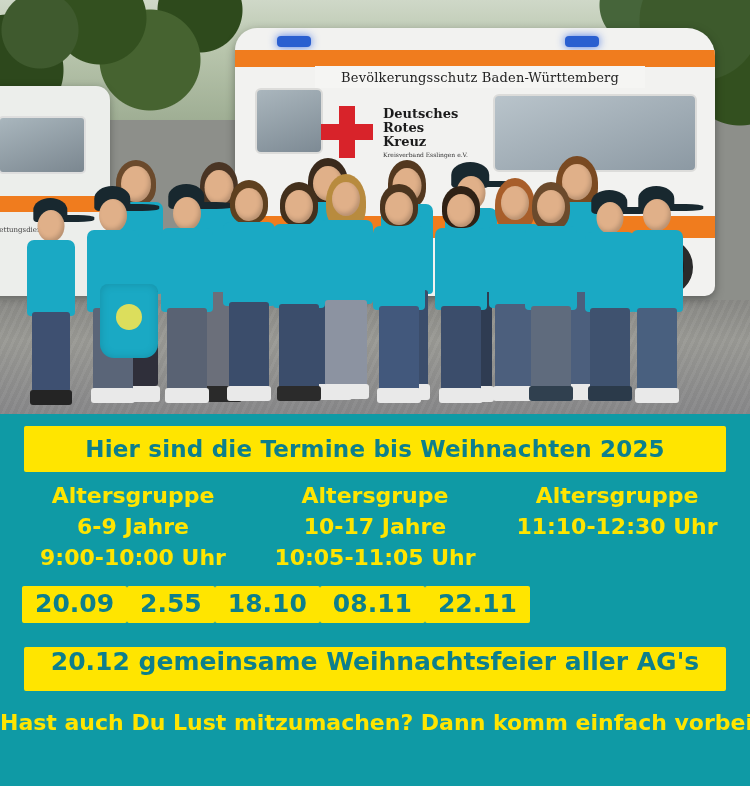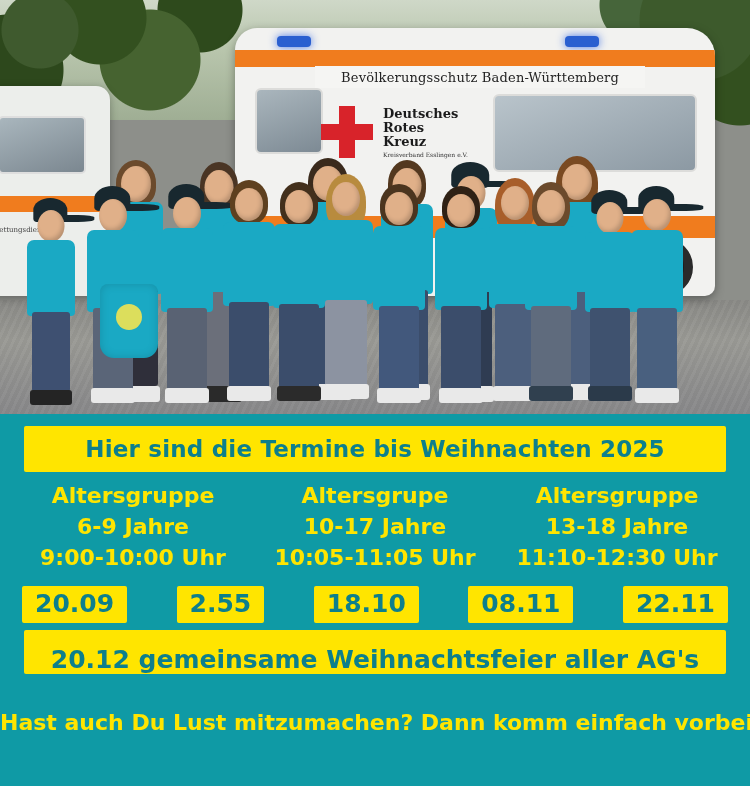--- a/index.html
+++ b/index.html
@@ -274,37 +274,36 @@
     line-height: 31px;
     font-weight: bold;
     white-space: nowrap;
   }
 
   .dates {
     position: absolute;
     left: 22px; top: 172px;
     width: 706px;
     display: flex;
-    justify-content: space-between;
   }
   .date-chip {
     background: #ffe500;
     color: #0d7f8c;
     font-size: 25px;
     font-weight: bold;
     padding: 3px 13px 5px;
     border-radius: 2px;
   }
 
   .xmas {
     position: absolute;
-    left: 24px; top: 216px;
+    left: 24px; top: 233px;
     width: 702px; height: 44px;
     background: #ffe500;
-    display: flex; align-items: flex-end; justify-content: center;
+    display: flex; align-items: flex-start; justify-content: center;
     border-radius: 2px;
   }
   .xmas span {
     font-size: 25px;
     font-weight: bold;
     color: #0d7f8c;
     white-space: nowrap;
   }
 
   .invite {
@@ -501,21 +500,20 @@
         <div>6-9 Jahre</div>
         <div>9:00-10:00 Uhr</div>
       </div>
       <div class="group">
         <div>Altersgrupe</div>
         <div>10-17 Jahre</div>
         <div>10:05-11:05 Uhr</div>
       </div>
       <div class="group">
         <div>Altersgruppe</div>
-        <div>13-18 Jahre</div>
         <div>11:10-12:30 Uhr</div>
       </div>
     </div>
 
     <div class="dates">
       <div class="date-chip">20.09</div>
       <div class="date-chip">2.55</div>
       <div class="date-chip">18.10</div>
       <div class="date-chip">08.11</div>
       <div class="date-chip">22.11</div>

